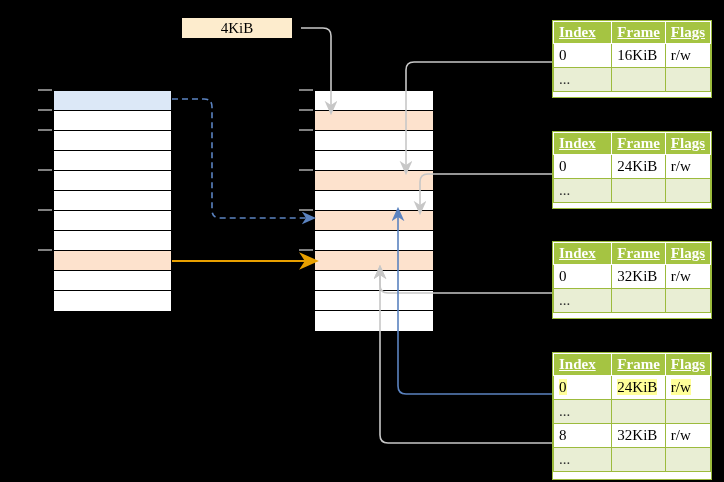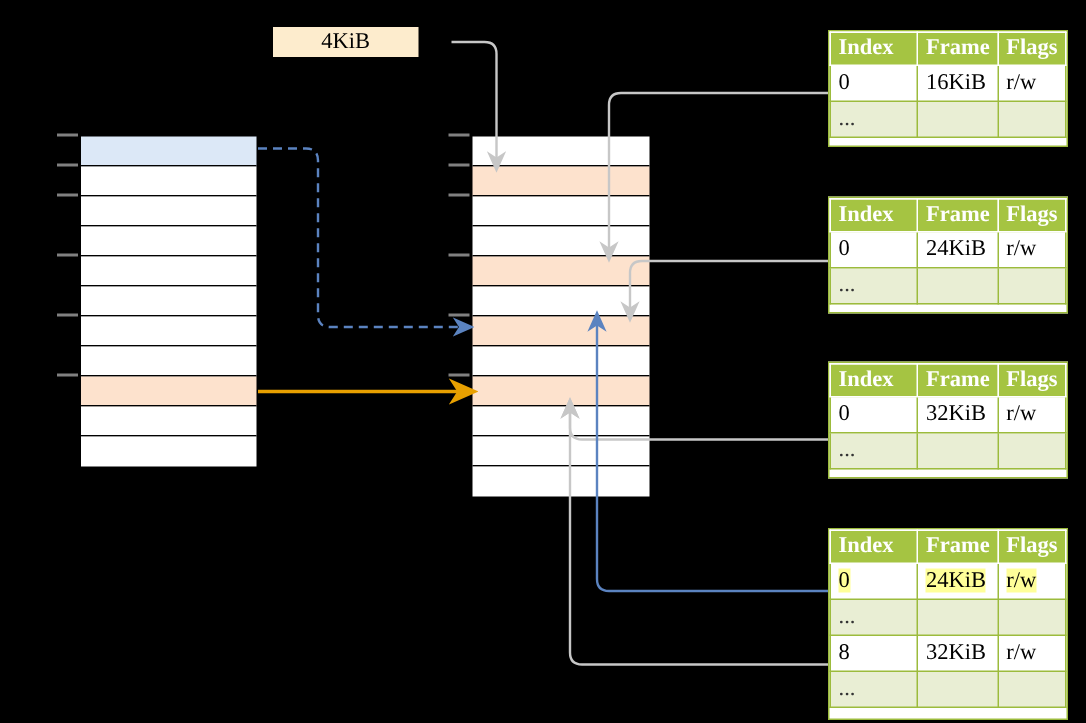--- a/index.html
+++ b/index.html
@@ -16,40 +16,40 @@
 
   
   .tick{position:absolute;height:2px;background:#808080;width:14px;}
 
   
   .pt{position:absolute;border:1px solid #9cbb3c;border-collapse:collapse;
       box-sizing:border-box;background:#fff;}
   .pt table{border-collapse:collapse;width:100%;}
   .pt th{background:#a5c442;color:#fff;font-weight:bold;font-size:15px;
          text-align:left;padding:2px 5px;border:1px solid #fff;
-         font-family:"Liberation Serif",serif;}
+         font-family:"Liberation Serif",serif;text-decoration:underline;}
   .pt td{background:#fff;color:#000;font-size:15px;text-align:left;
          padding:2px 5px;border:1px solid #9cbb3c;height:24px;box-sizing:border-box;
          font-family:"Liberation Serif",serif;}
   .pt tr.dots td{background:#e9eed4;color:#333;}
   .pt td .hl{background:#ffff99;}
 
   
   .sizelabel{position:absolute;background:#fdeccd;color:#000;font-size:15px;
              text-align:center;line-height:20px;box-sizing:border-box;}
 
   svg.wires{position:absolute;left:0;top:0;width:724px;height:482px;
             pointer-events:none;}
 </style>
 </head>
 <body>
 
 <div id="stage">
 
-  <div class="sizelabel" id="size-label" style="left:182px;top:18px;width:97px;height:20px;">4KiB</div>
+  <div class="sizelabel" id="size-label" style="left:182px;top:18px;width:110px;height:20px;">4KiB</div>
 
   <div class="memcol" id="virtual-column" style="left:53px;top:90px;width:119px;height:241px;">
       <div class="memrow blue"></div>
       <div class="memrow"></div>
       <div class="memrow"></div>
       <div class="memrow"></div>
       <div class="memrow"></div>
       <div class="memrow"></div>
       <div class="memrow"></div>
       <div class="memrow"></div>

